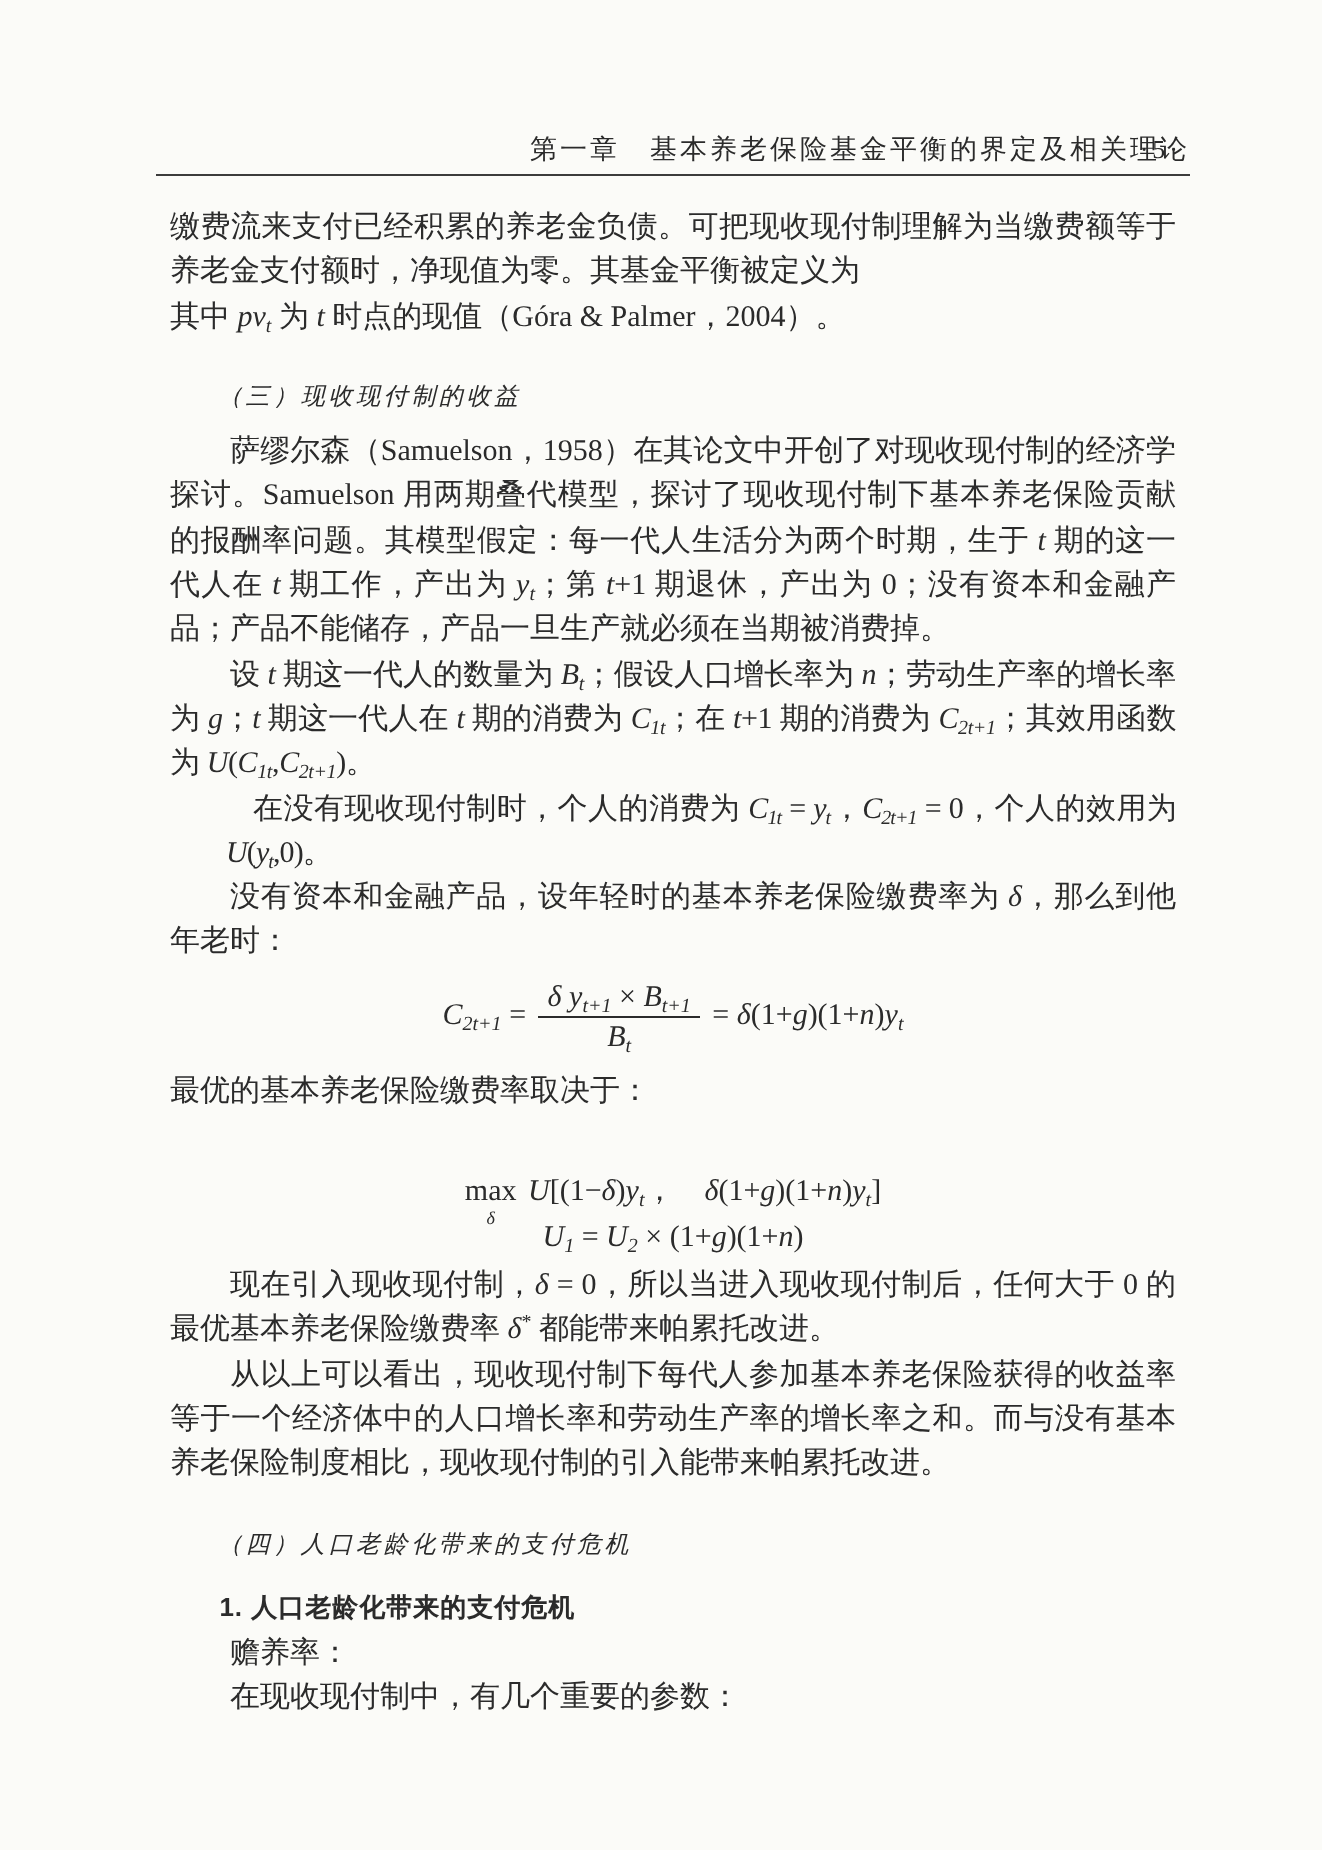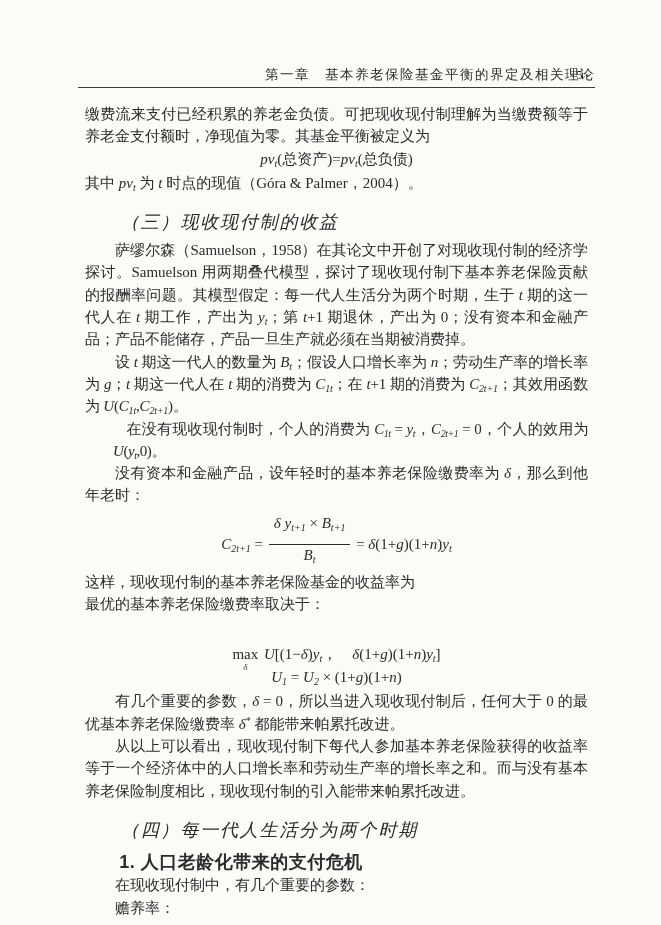--- a/index.html
+++ b/index.html
@@ -19,53 +19,51 @@
   .indent{text-indent:2em;}
   .indent1{text-indent:0.9em;letter-spacing:-0.45px;margin-left:28px;}
   .tightish{letter-spacing:-0.2px;}
   .formula{text-align:center;line-height:21px;margin:1px 0 2px;}
   .formula.tall{margin:7px 0 7px;}
   .it{font-style:italic;}
   .sub{font-size:10px;position:relative;top:3px;line-height:0;}
   .sub.it,.sup.it{font-style:italic;}
   .sup{font-size:10px;position:relative;top:-5px;line-height:0;}
   .frac{display:inline-block;vertical-align:-0.75em;text-align:center;line-height:18px;margin:0 2px;}
-  .frac .num{display:block;border-bottom:1px solid #2b2b2b;padding:0 5px 12px;}
+  .frac .num{display:block;border-bottom:1px solid #2b2b2b;padding:0 5px 0;}
   .frac .den{display:block;padding-top:1px;}
   .munder{display:inline-block;position:relative;margin-right:2px;margin-top:28px;}
   .munder .under{position:absolute;top:13px;left:50%;transform:translateX(-50%);
     font-size:9px;font-style:italic;}
-  .heading-kai{font-style:italic;text-indent:2em;margin:17px 0 6px;letter-spacing:1.8px;font-size:18px;}
+  .heading-kai{font-style:italic;text-indent:2em;margin:17px 0 6px;letter-spacing:1.8px;font-size:12px;}
   .heading-bold{font-weight:bold;font-family:"Liberation Sans","DejaVu Sans",sans-serif;
-    text-indent:1.9em;margin:10px 0 1px;font-size:18px;letter-spacing:0.5px;}
+    text-indent:1.9em;margin:10px 0 1px;font-size:13px;letter-spacing:0.5px;}
 </style>
 </head>
 <body>
 
 <div class="page">
   <div class="content-col">
     <div class="header">
       <span class="running-head">第一章　基本养老保险基金平衡的界定及相关理论</span>
       <span class="pagenum">·5·</span>
     </div>
     <div class="body-text" id="content">
         <div class="para"><span>缴费流来支付已经积累的养老金负债。可把现收现付制理解为当缴费额等于养老金支付额时，净现值为零。其基金平衡被定义为</span></div>
-        <div class="formula"><span class="it">pv</span><span class="sub it">t</span><span>(总资产)=</span><span class="it">pv</span><span class="sub it">t</span><span>(总负债)</span></div>
         <div class="para"><span>其中 </span><span class="it">pv</span><span class="sub it">t</span><span> 为 </span><span class="it">t</span><span> 时点的现值（Góra &amp; Palmer，2004）。</span></div>
         <div class="heading-kai">（三）现收现付制的收益</div>
         <div class="para indent"><span>萨缪尔森（Samuelson，1958）在其论文中开创了对现收现付制的经济学探讨。Samuelson 用两期叠代模型，探讨了现收现付制下基本养老保险贡献的报酬率问题。其模型假定：每一代人生活分为两个时期，生于 </span><span class="it">t</span><span> 期的这一代人在 </span><span class="it">t</span><span> 期工作，产出为 </span><span class="it">y</span><span class="sub it">t</span><span>；第 </span><span class="it">t</span><span>+1 期退休，产出为 0；没有资本和金融产品；产品不能储存，产品一旦生产就必须在当期被消费掉。</span></div>
         <div class="para indent tightish"><span>设 </span><span class="it">t</span><span> 期这一代人的数量为 </span><span class="it">B</span><span class="sub it">t</span><span>；假设人口增长率为 </span><span class="it">n</span><span>；劳动生产率的增长率为 </span><span class="it">g</span><span>；</span><span class="it">t</span><span> 期这一代人在 </span><span class="it">t</span><span> 期的消费为 </span><span class="it">C</span><span class="sub it">1t</span><span>；在 </span><span class="it">t</span><span>+1 期的消费为 </span><span class="it">C</span><span class="sub it">2t+1</span><span>；其效用函数为 </span><span class="it">U</span><span>(</span><span class="it">C</span><span class="sub it">1t</span><span>,</span><span class="it">C</span><span class="sub it">2t+1</span><span>)。</span></div>
         <div class="para indent1"><span>在没有现收现付制时，个人的消费为 </span><span class="it">C</span><span class="sub it">1t</span><span> = </span><span class="it">y</span><span class="sub it">t</span><span>，</span><span class="it">C</span><span class="sub it">2t+1</span><span> = 0，个人的效用为 </span><span class="it">U</span><span>(</span><span class="it">y</span><span class="sub it">t</span><span>,0)。</span></div>
         <div class="para indent"><span>没有资本和金融产品，设年轻时的基本养老保险缴费率为 </span><span class="it">δ</span><span>，那么到他年老时：</span></div>
         <div class="formula tall"><span class="it">C</span><span class="sub it">2t+1</span><span> = </span><span class="frac"><span class="num"><span class="it">δ</span><span class="it"> y</span><span class="sub it">t+1</span><span> × </span><span class="it">B</span><span class="sub it">t+1</span></span><span class="den"><span class="it">B</span><span class="sub it">t</span></span></span><span> = </span><span class="it">δ</span><span>(1+</span><span class="it">g</span><span>)(1+</span><span class="it">n</span><span>)</span><span class="it">y</span><span class="sub it">t</span></div>
-        <div class="para"><span>这样，现收现付制的基本养老保险基金的收益率为</span></div>
         <div class="para"><span>最优的基本养老保险缴费率取决于：</span></div>
         <div class="formula"><span class="munder">max<span class="under">δ</span></span><span> </span><span class="it">U</span><span>[(1−</span><span class="it">δ</span><span>)</span><span class="it">y</span><span class="sub it">t</span><span>，　</span><span class="it">δ</span><span>(1+</span><span class="it">g</span><span>)(1+</span><span class="it">n</span><span>)</span><span class="it">y</span><span class="sub it">t</span><span>]</span></div>
         <div class="formula"><span class="it">U</span><span class="sub it">1</span><span> = </span><span class="it">U</span><span class="sub it">2</span><span> × (1+</span><span class="it">g</span><span>)(1+</span><span class="it">n</span><span>)</span></div>
-        <div class="para indent"><span>有几个重要的参数，</span><span class="it">δ</span><span> = 0，所以当进入现收现付制后，任何大于 0 的最优基本养老保险缴费率 </span><span class="it">δ</span><span class="sup">*</span><span> 都能带来帕累托改进。</span></div>
+        <div class="para indent"><span>现在引入现收现付制，</span><span class="it">δ</span><span> = 0，所以当进入现收现付制后，任何大于 0 的最优基本养老保险缴费率 </span><span class="it">δ</span><span class="sup">*</span><span> 都能带来帕累托改进。</span></div>
         <div class="para indent"><span>从以上可以看出，现收现付制下每代人参加基本养老保险获得的收益率等于一个经济体中的人口增长率和劳动生产率的增长率之和。而与没有基本养老保险制度相比，现收现付制的引入能带来帕累托改进。</span></div>
-        <div class="heading-kai">（四）每一代人生活分为两个时期</div>
+        <div class="heading-kai">（四）人口老龄化带来的支付危机</div>
         <div class="heading-bold">1. 人口老龄化带来的支付危机</div>
+        <div class="para indent"><span>赡养率：</span></div>
         <div class="para indent"><span>在现收现付制中，有几个重要的参数：</span></div>
-        <div class="para indent"><span>赡养率：</span></div>
       </div>
   </div>
 </div>
 
 </body></html>

